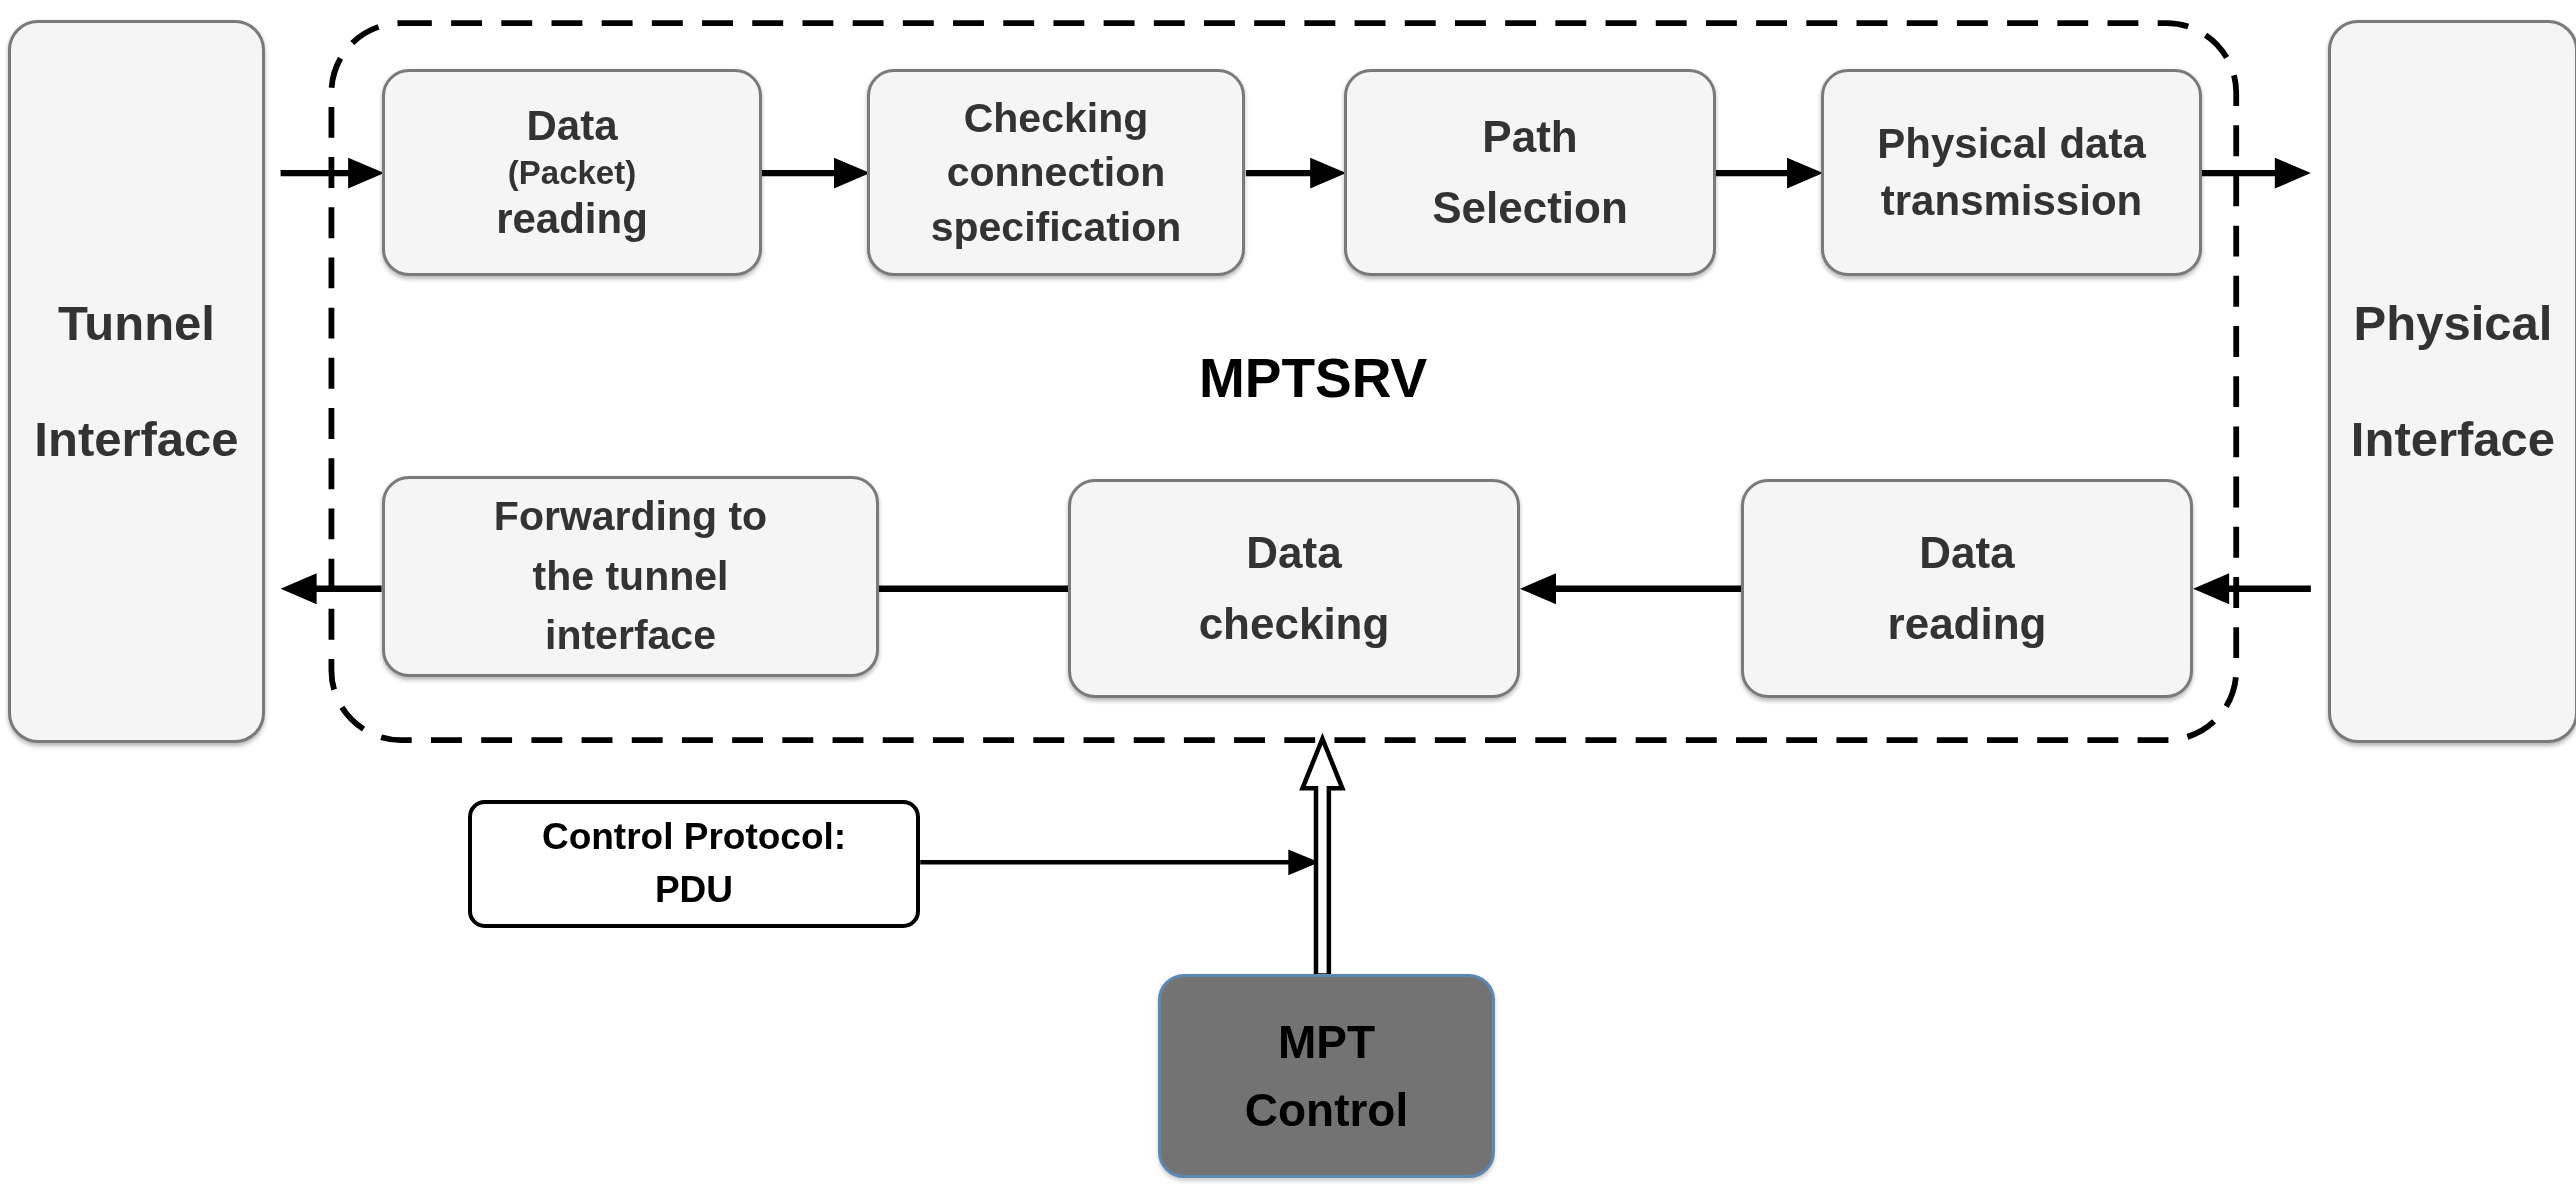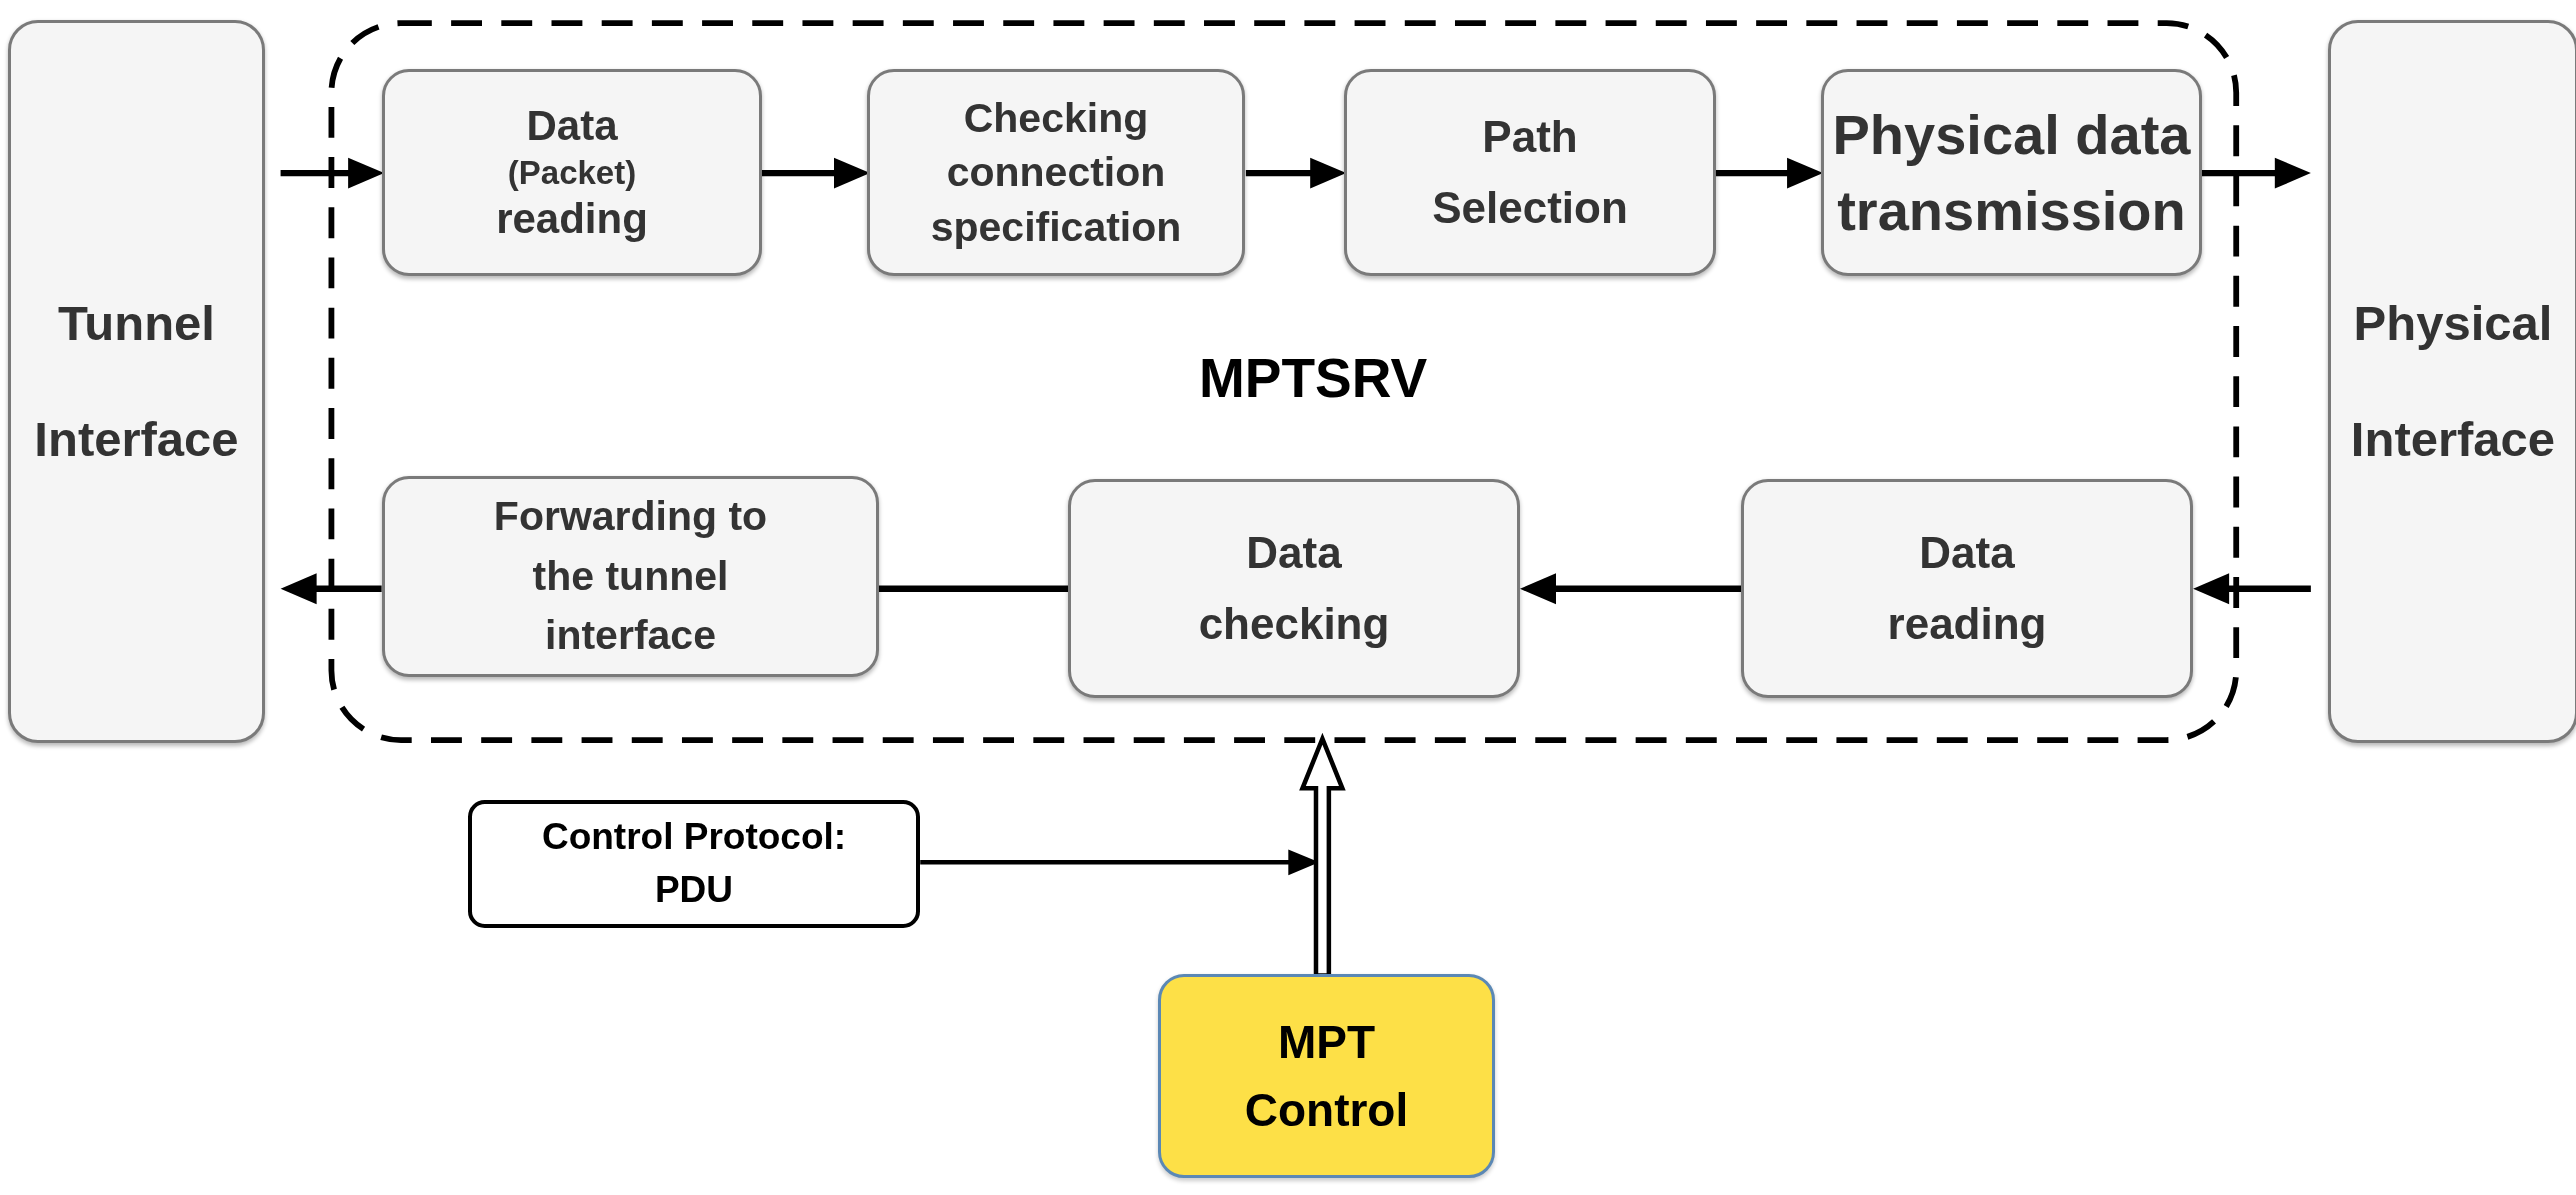--- a/index.html
+++ b/index.html
@@ -39,21 +39,21 @@
   }
   .pdu{
     position:absolute;left:468px;top:800px;width:452px;height:128px;
     background:#ffffff;border:4.5px solid #000000;border-radius:16.7px;
     display:flex;align-items:center;justify-content:center;text-align:center;
     font-size:37px;line-height:1.42;font-weight:bold;color:#000000;
     box-sizing:border-box;
   }
   .mpt{
     position:absolute;left:1158px;top:974px;width:337px;height:204px;
-    background:#fde047;border:3.9px solid #5b88b5;border-radius:26px;
+    background:#737373;border:3.9px solid #5b88b5;border-radius:26px;
     display:flex;align-items:center;justify-content:center;text-align:center;
     font-size:46px;line-height:1.48;font-weight:bold;color:#000000;
     box-shadow:0 2.6px 4.5px rgba(0,0,0,0.2);
     box-sizing:border-box;
   }
 </style>
 </head>
 <body>
 
 <div class="canvas">
@@ -126,21 +126,21 @@
     <span class="dpr-line">reading</span>
   </div>
 
   <div class="box topbox pre" style="left:867px;top:69px;width:378px;height:207px;">Checking
 connection
 specification</div>
 
   <div class="box twoline pre" style="left:1344px;top:69px;width:372px;height:207px;">Path
 Selection</div>
 
-  <div class="box twoline pre" style="left:1821px;top:69px;width:381px;height:207px;font-size:56px;line-height:1.35;">Physical data
+  <div class="box twoline pre" style="left:1821px;top:69px;width:381px;height:207px;font-size:42px;line-height:1.35;">Physical data
 transmission</div>
 
   <div class="box threeline pre" style="left:382px;top:476px;width:497px;height:201px;">Forwarding to
 the tunnel
 interface</div>
 
   <div class="box twoline pre" style="left:1068px;top:479px;width:452px;height:219px;">Data
 checking</div>
 
   <div class="box twoline pre" style="left:1741px;top:479px;width:452px;height:219px;">Data

